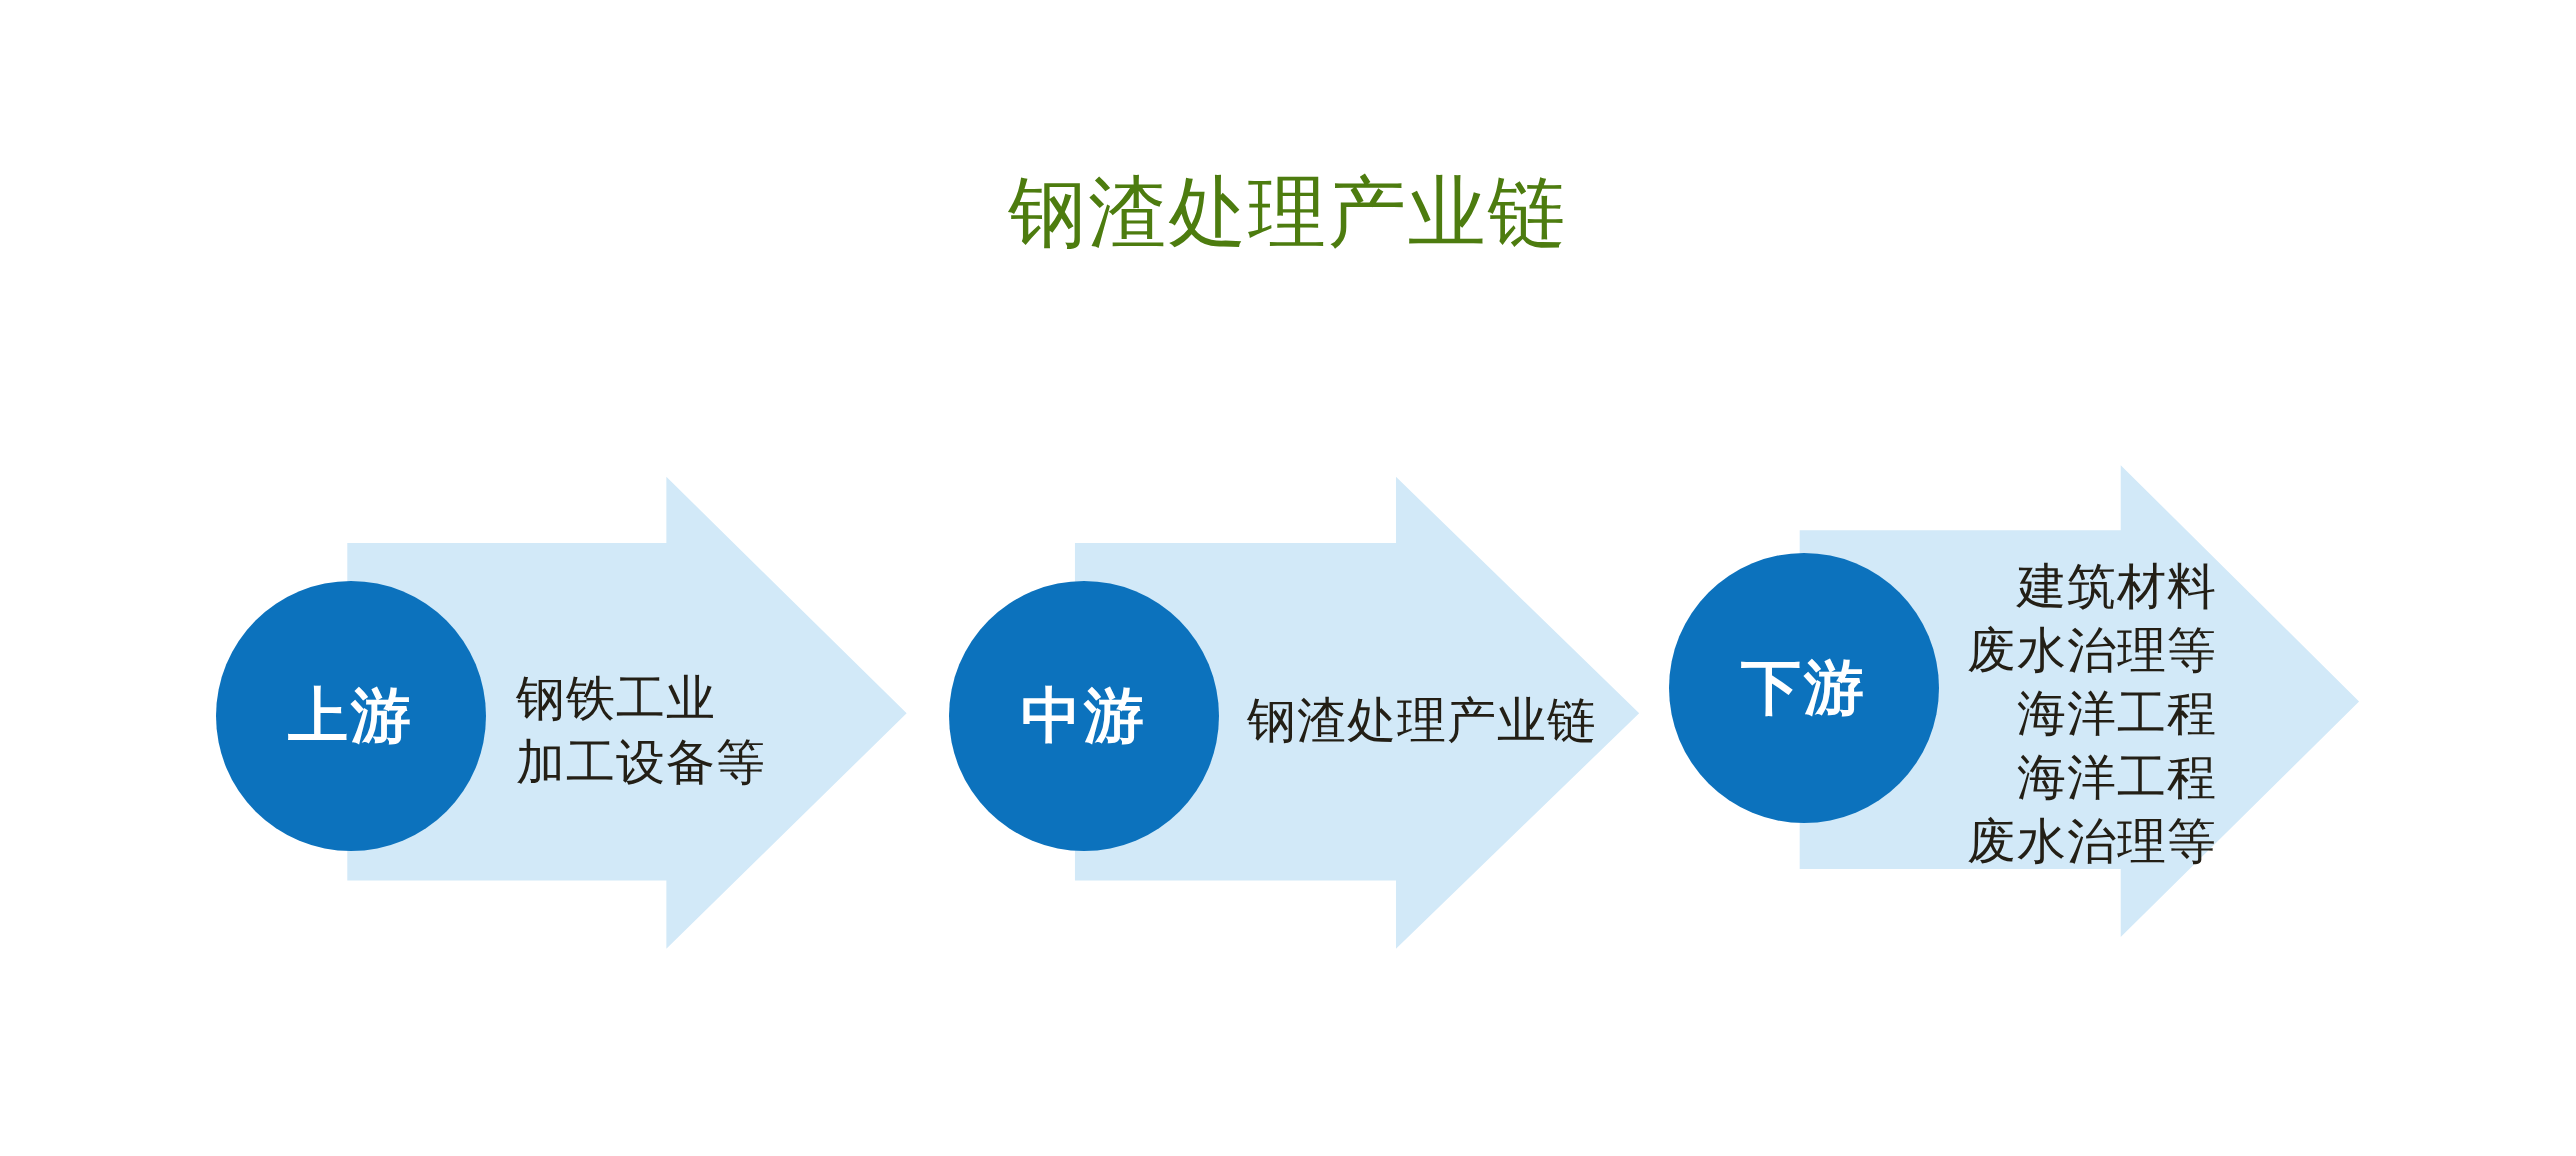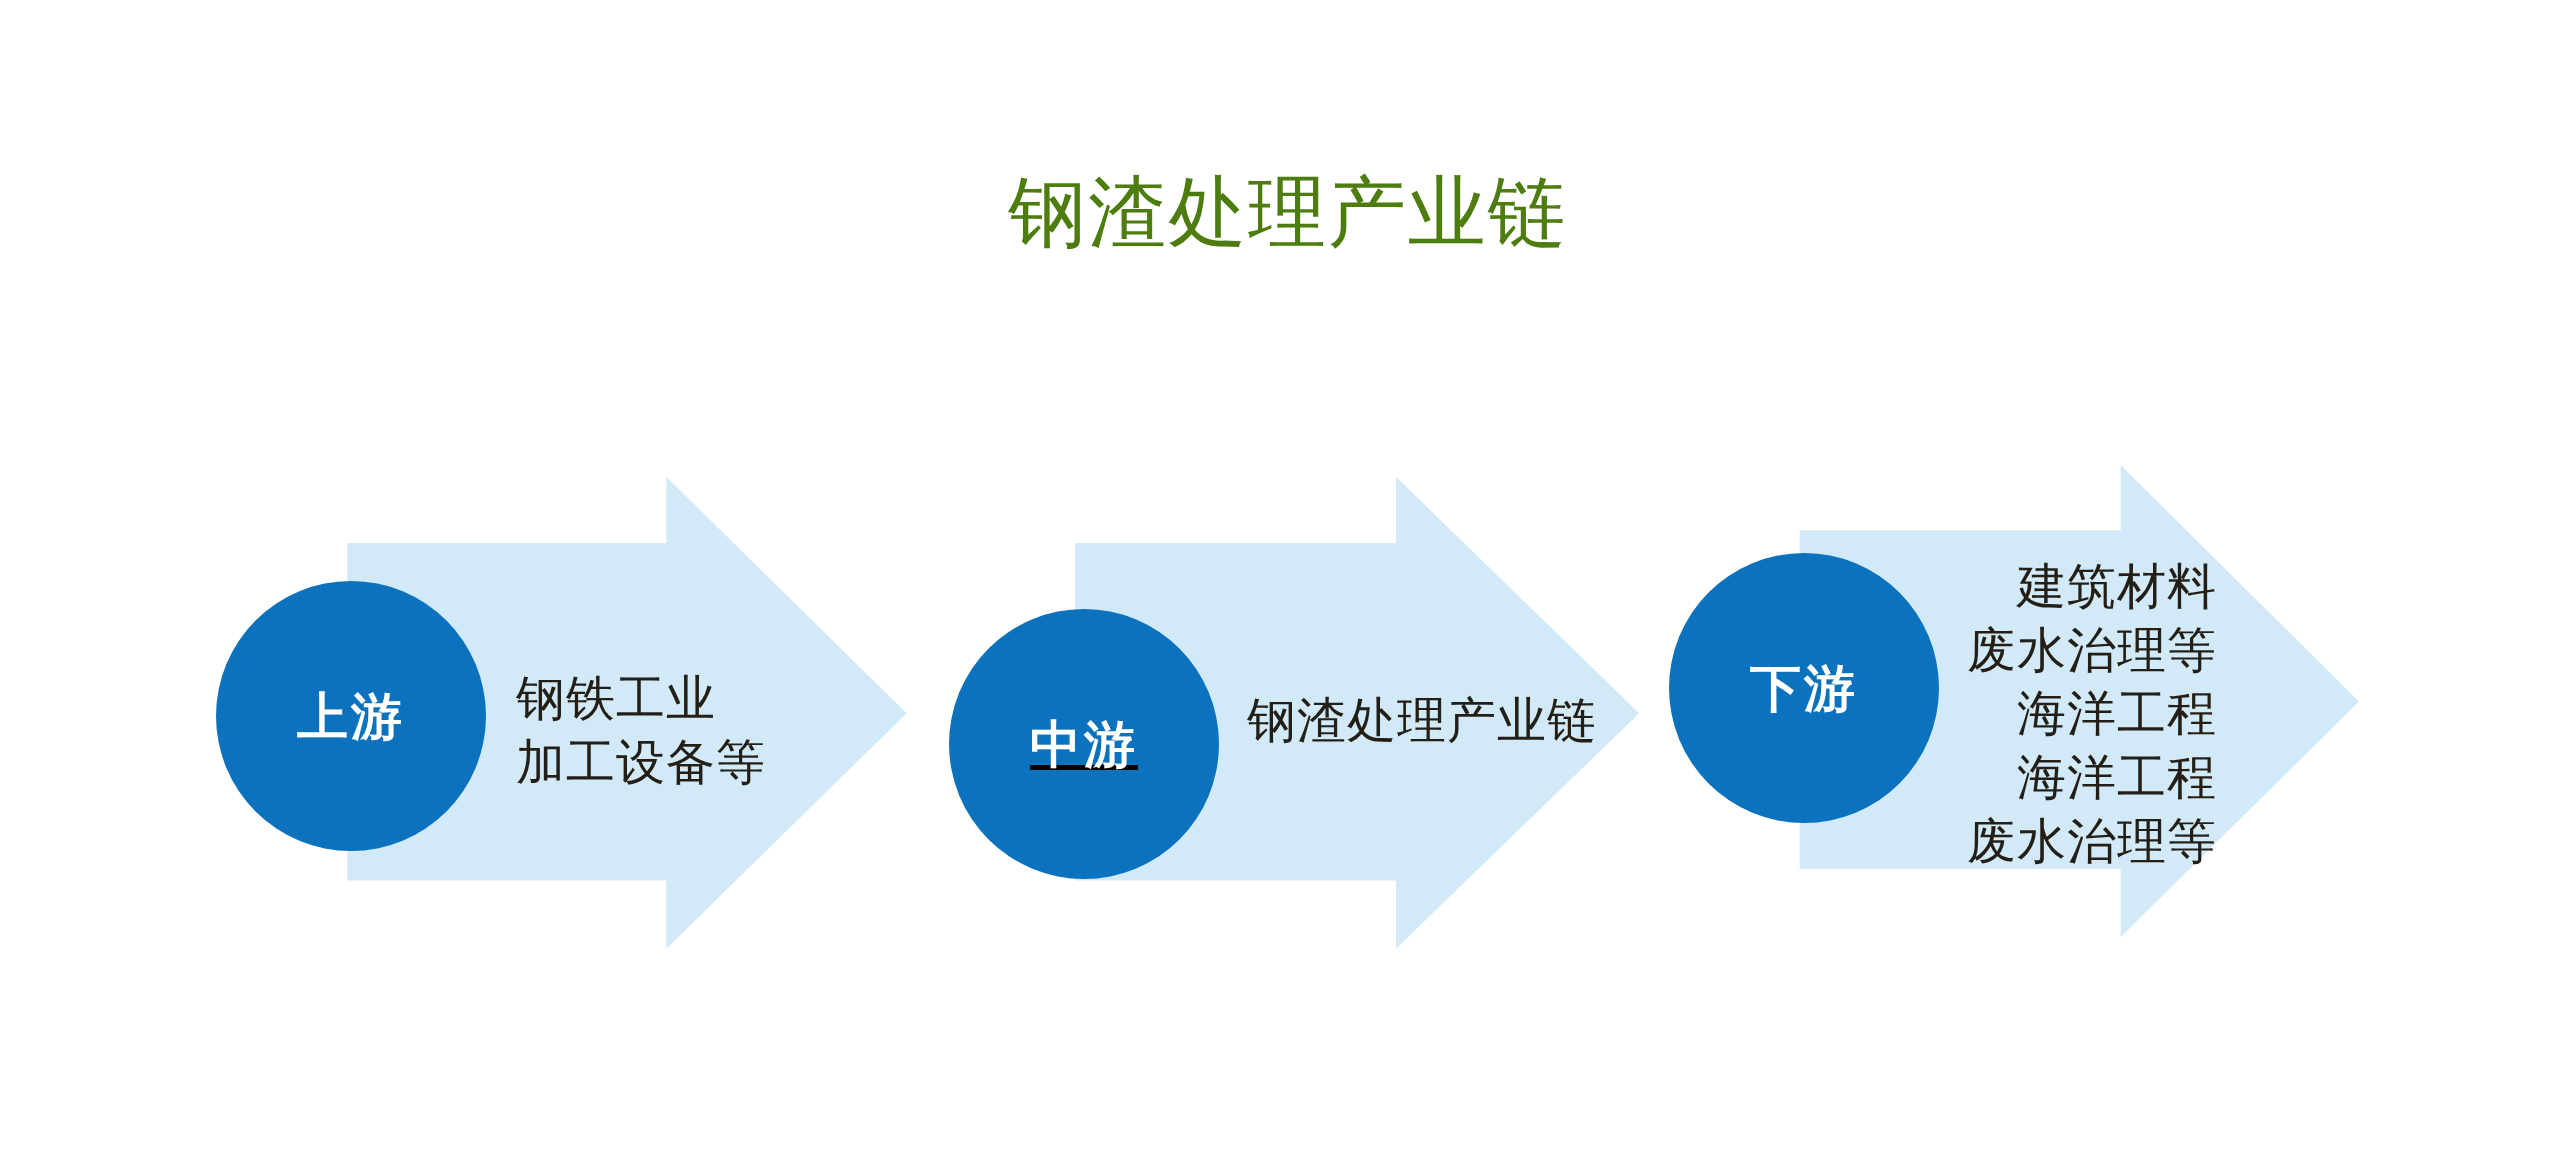--- a/index.html
+++ b/index.html
@@ -58,30 +58,30 @@
     width: 270px;
     height: 270px;
     border-radius: 50%;
     background: #0c72bd;
     display: flex;
     align-items: center;
     justify-content: center;
   }
   .stage-circle-label {
     color: #ffffff;
-    font-size: 51px;
+    font-size: 60px;
     font-weight: 700;
     letter-spacing: 2.9px;
     line-height: 1;
     white-space: nowrap;
     text-align: center;
   }
 
   #circle-upstream   { left: 216px;  top: 581px; }
-  #circle-midstream  { left: 949px;  top: 609px; text-decoration: underline; }
+  #circle-midstream  { left: 949px;  top: 581px; }
   #circle-downstream { left: 1669px; top: 553px; justify-content: center; }
 
   
   .stage-desc {
     position: absolute;
     color: #231f16;
     font-size: 49px;
     line-height: 1.30;
     letter-spacing: 1px;
     white-space: nowrap;

